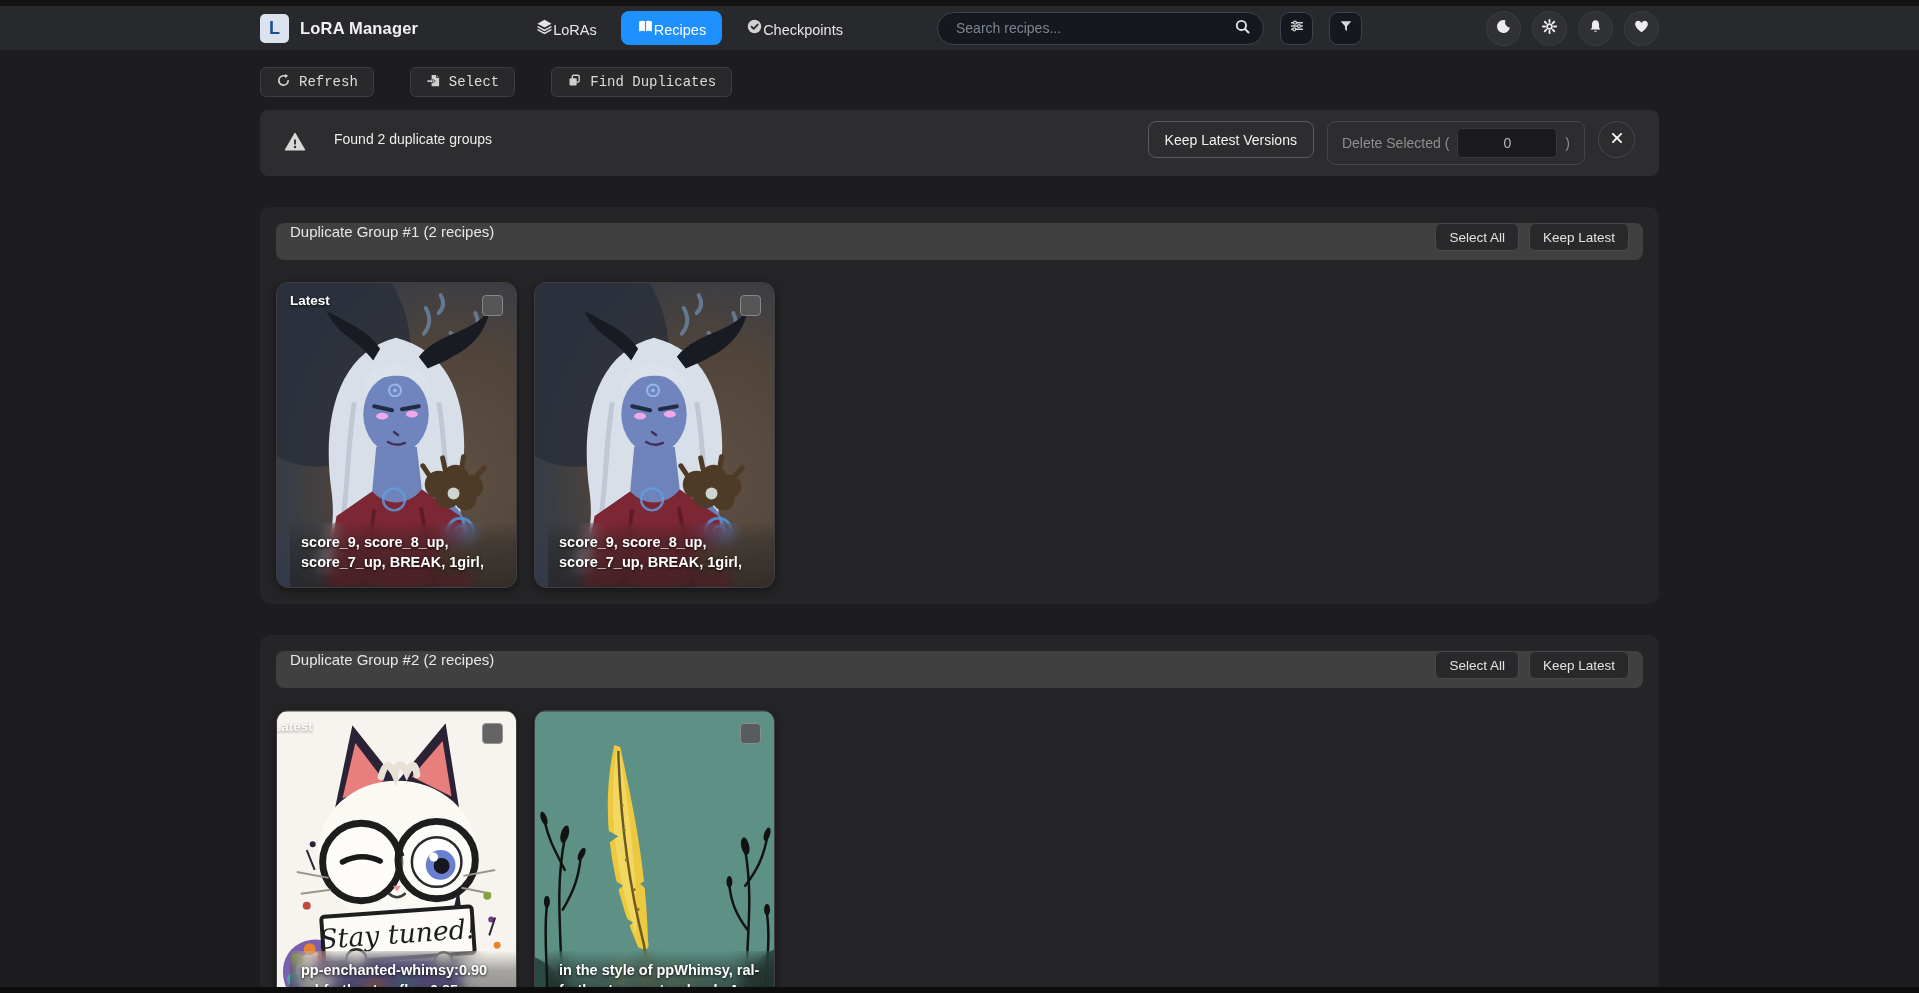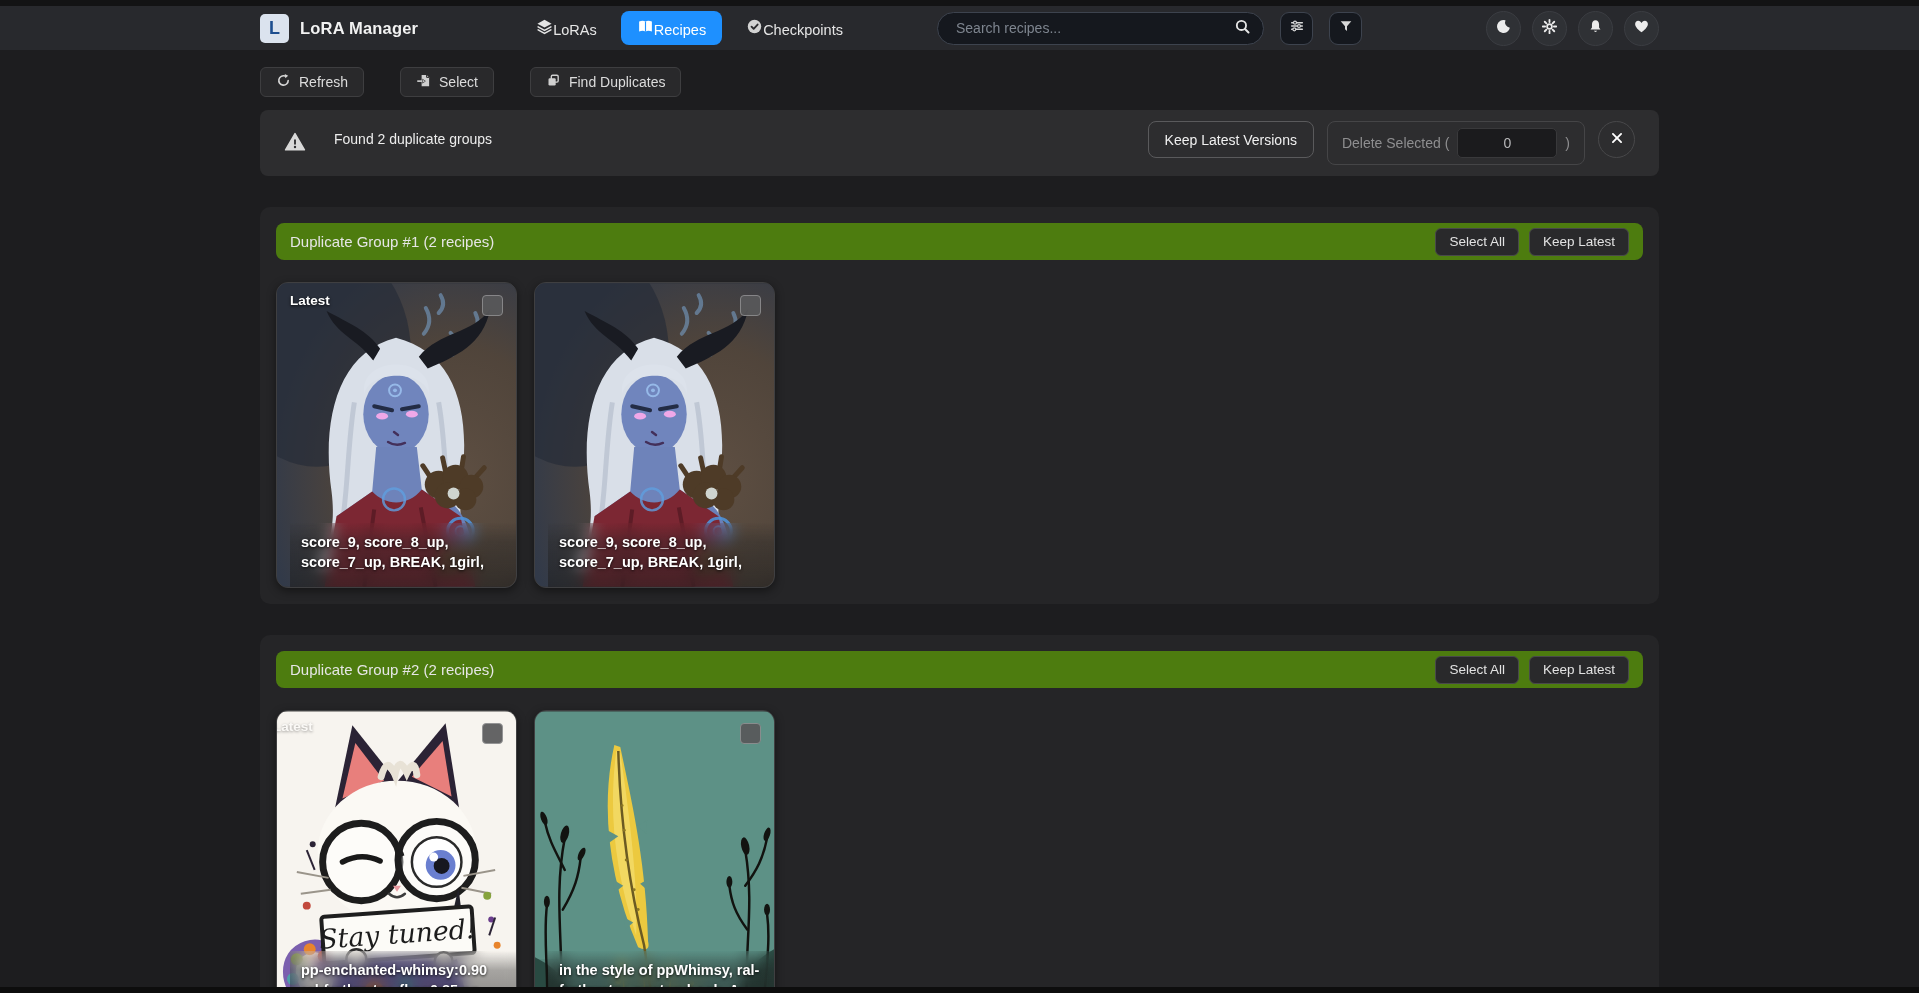--- a/index.html
+++ b/index.html
@@ -31,21 +31,21 @@
   .search-box svg { width:17px; height:17px; flex:none; }
   .icon-sq { width:33px; height:33px; border-radius:9px; background:#15181e; border:1px solid #3d434e;
              display:flex; align-items:center; justify-content:center; cursor:pointer; }
   .icon-sq svg { width:16px; height:16px; }
   .actions { display:flex; gap:11px; margin-left:124px; }
   .icon-round { width:35px; height:35px; border-radius:50%; background:#2f3135; border:1px solid #3b3d42;
                 display:flex; align-items:center; justify-content:center; cursor:pointer; }
   .icon-round svg { width:17px; height:17px; }
   
   .content { width:1399px; margin:0 auto; }
-  .toolbar { display:flex; gap:36px; margin-top:17px; }
+  .toolbar { display:flex; gap:36px; margin-top:17px;font-family:Liberation Mono, monospace; }
   .tbtn { display:flex; align-items:center; gap:8px; height:30px; padding:0 15px;
           background:#29292b; border:1px solid #3e3e40; border-radius:6px; color:#dcdcdc;
           font-size:14px; font-family:inherit; cursor:pointer; }
   .tbtn svg { width:15px; height:15px; }
   .alert { margin-top:13px; height:66px; background:#2d2d2f; border-radius:8px;
            display:flex; align-items:center; padding:0 24px; }
   .alert-left { display:flex; gap:28px; font-size:14px; color:#ececec; }
   .alert-left svg { width:22px; height:22px; }
   .alert-right { margin-left:auto; display:flex; align-items:flex-start; gap:13px; }
   .btn-outline { height:37px; padding:0 16px; border:1px solid #5a5a5c; border-radius:8px;
@@ -54,21 +54,21 @@
   .btn-delete { height:44px; padding:0 14px; border:1px solid #454547; border-radius:8px;
                 color:#8e8e90; font-size:14px; font-family:inherit; display:flex; align-items:center;
                 gap:8px; background:transparent; }
   .btn-delete input { width:100px; height:30px; background:#1b1b1d; border:1px solid #39393b;
                       border-radius:5px; color:#b9b9bb; text-align:center; font-size:14px; font-family:inherit; }
   .btn-close { width:37px; height:37px; border-radius:50%; border:1px solid #48484a; background:transparent;
                color:#fff; display:flex; align-items:center; justify-content:center; cursor:pointer; }
   .btn-close svg { width:14px; height:14px; }
   
   .group { margin-top:31px; background:#252527; border-radius:10px; padding:16px; }
-  .group-head { height:37px; background:#4d7c0f; border-radius:8px; display:flex; align-items:center;
+  .group-head { height:37px; background:#404040; border-radius:8px; display:flex; align-items:flex-start;
                 padding:0 14px; margin-bottom:22px; }
   .group-title { font-size:15px; color:#e6e6e6; }
   .group-actions { margin-left:auto; display:flex; gap:10px; }
   .gbtn { height:28px; padding:0 13px; background:#29292b; border:1px solid #49494b; border-radius:6px;
           color:#e2e2e2; font-size:13.5px; font-family:inherit; display:flex; align-items:center; cursor:pointer; }
   .cards { display:flex; gap:17px; }
   .card { width:241px; height:306px; border-radius:12px; overflow:hidden; position:relative;
           border:1px solid #3f3f41; background:#333; box-shadow:0 3px 10px rgba(0,0,0,.45); cursor:pointer; }
   .card .art { position:absolute; inset:0; width:100%; height:100%; display:block; }
   .badge { position:absolute; top:10px; left:13px; color:#fff; font-weight:bold; font-size:13.5px;

